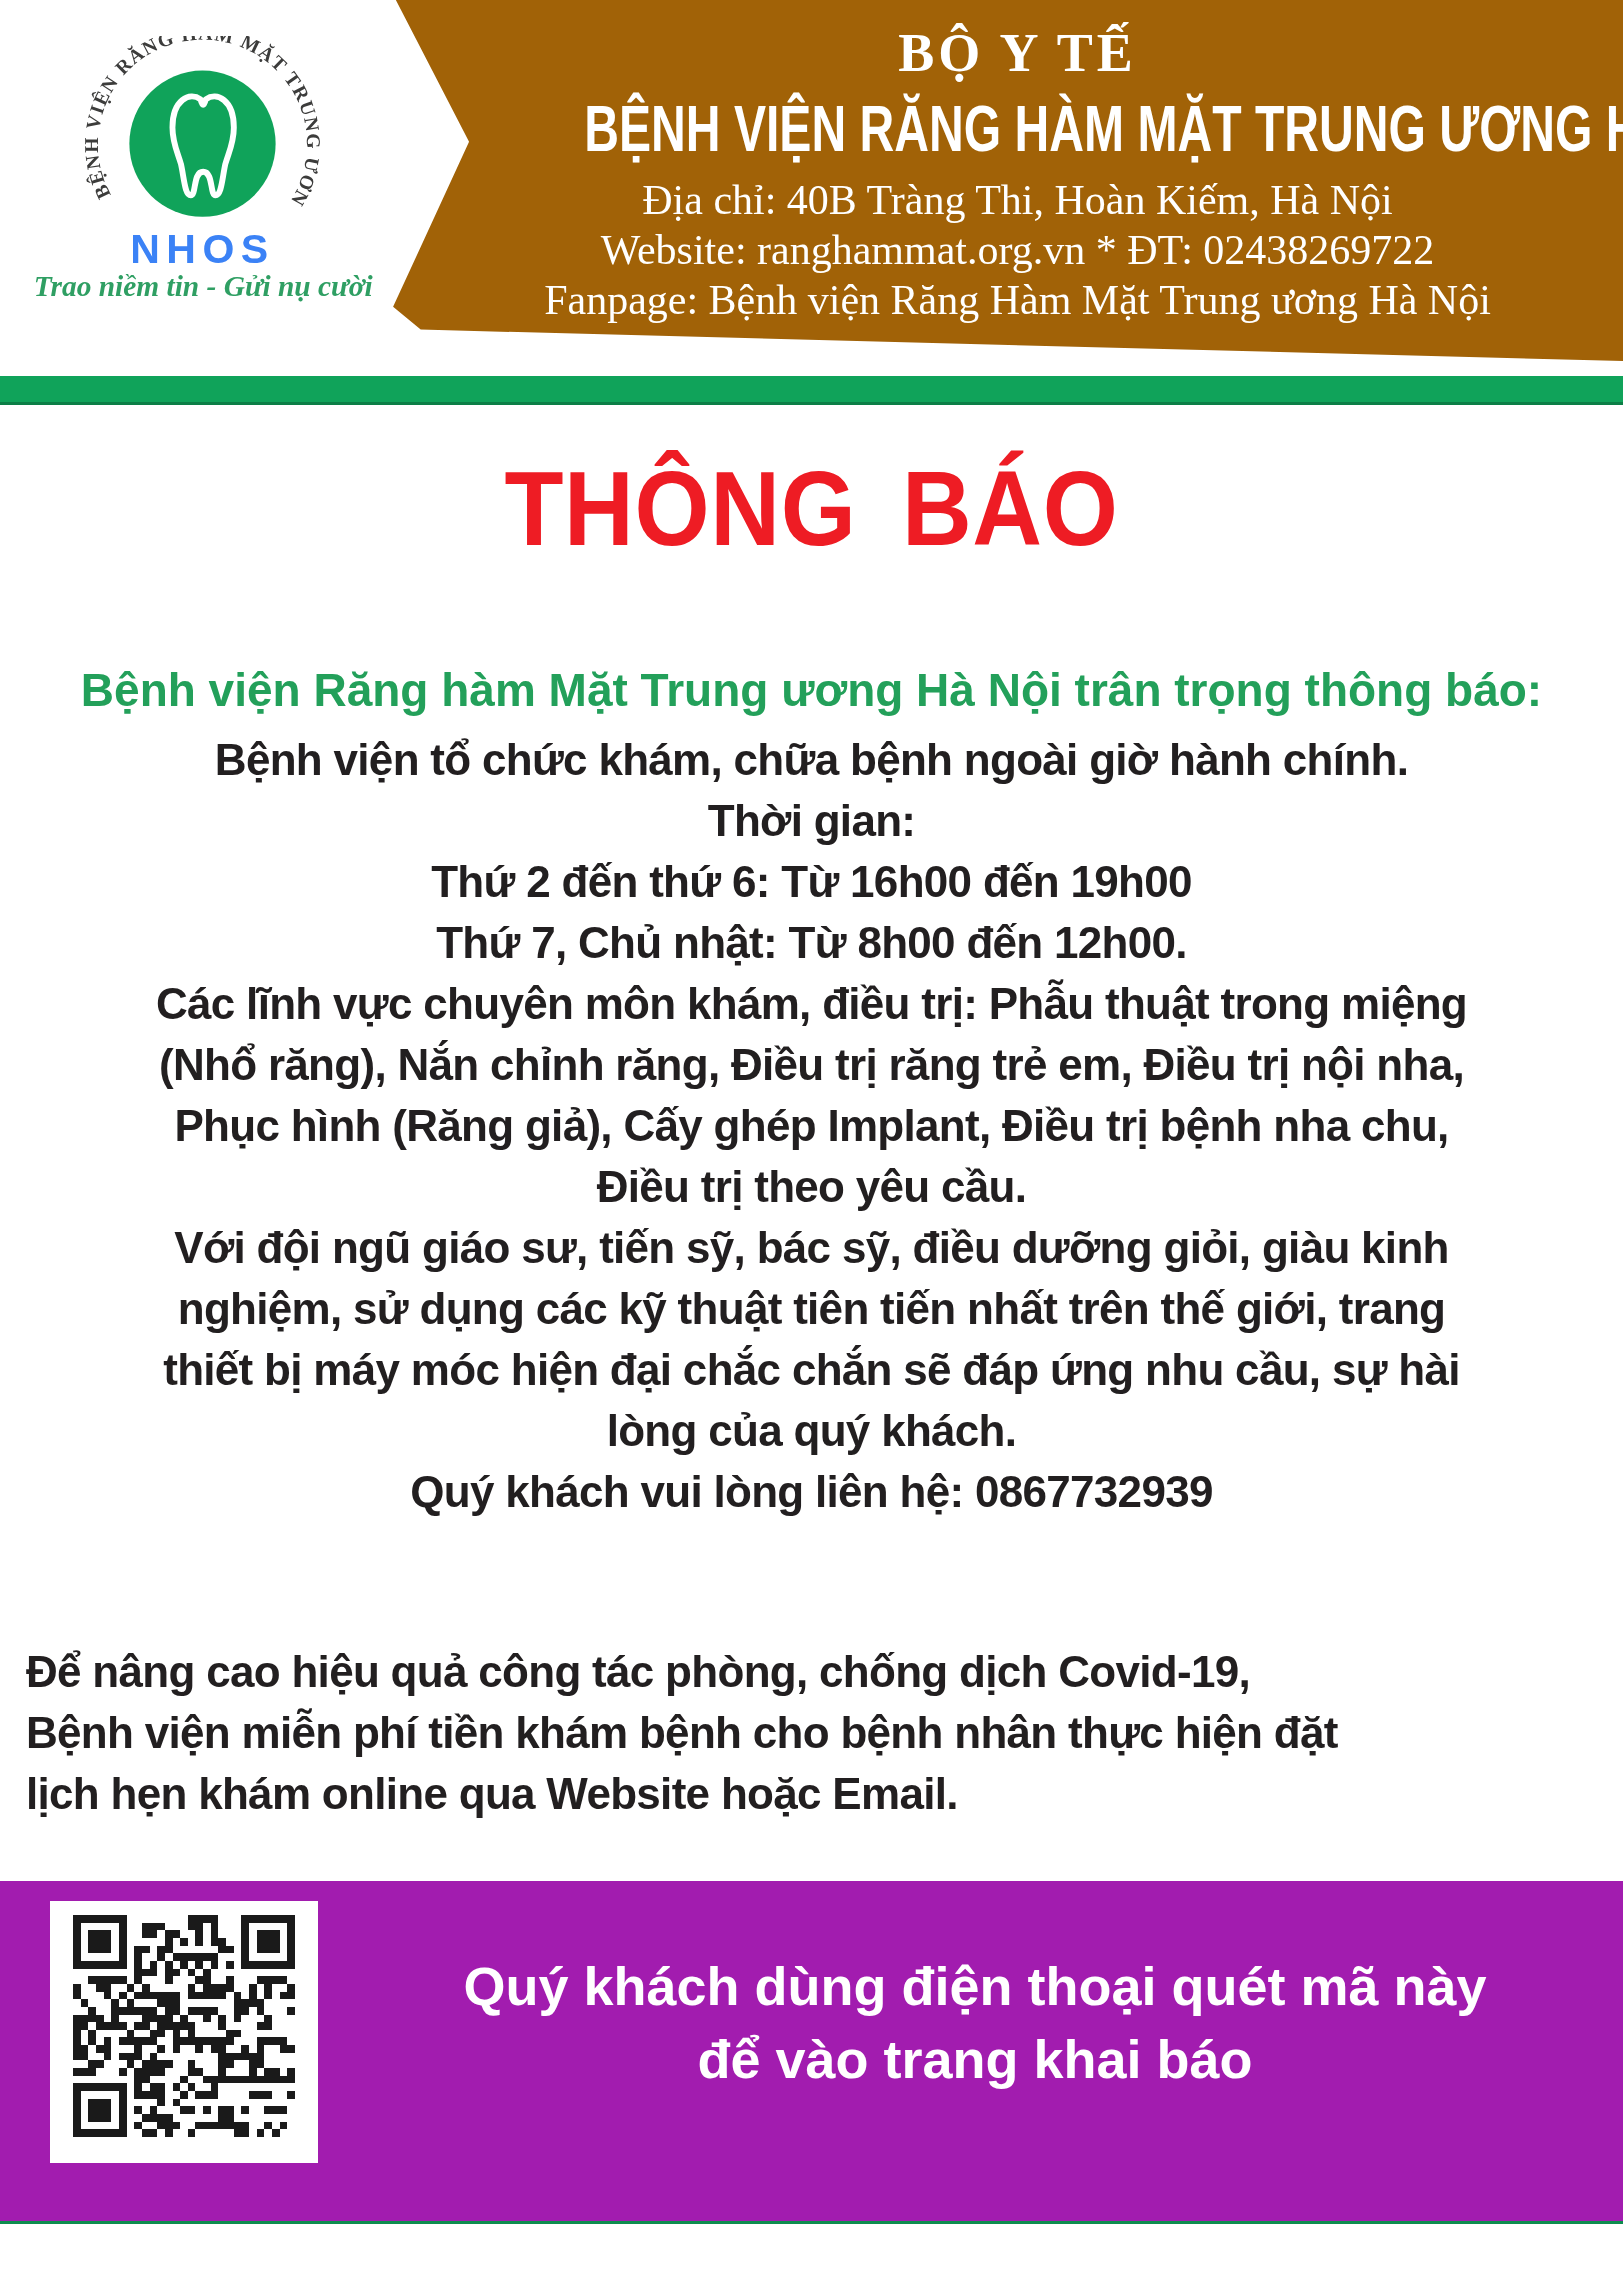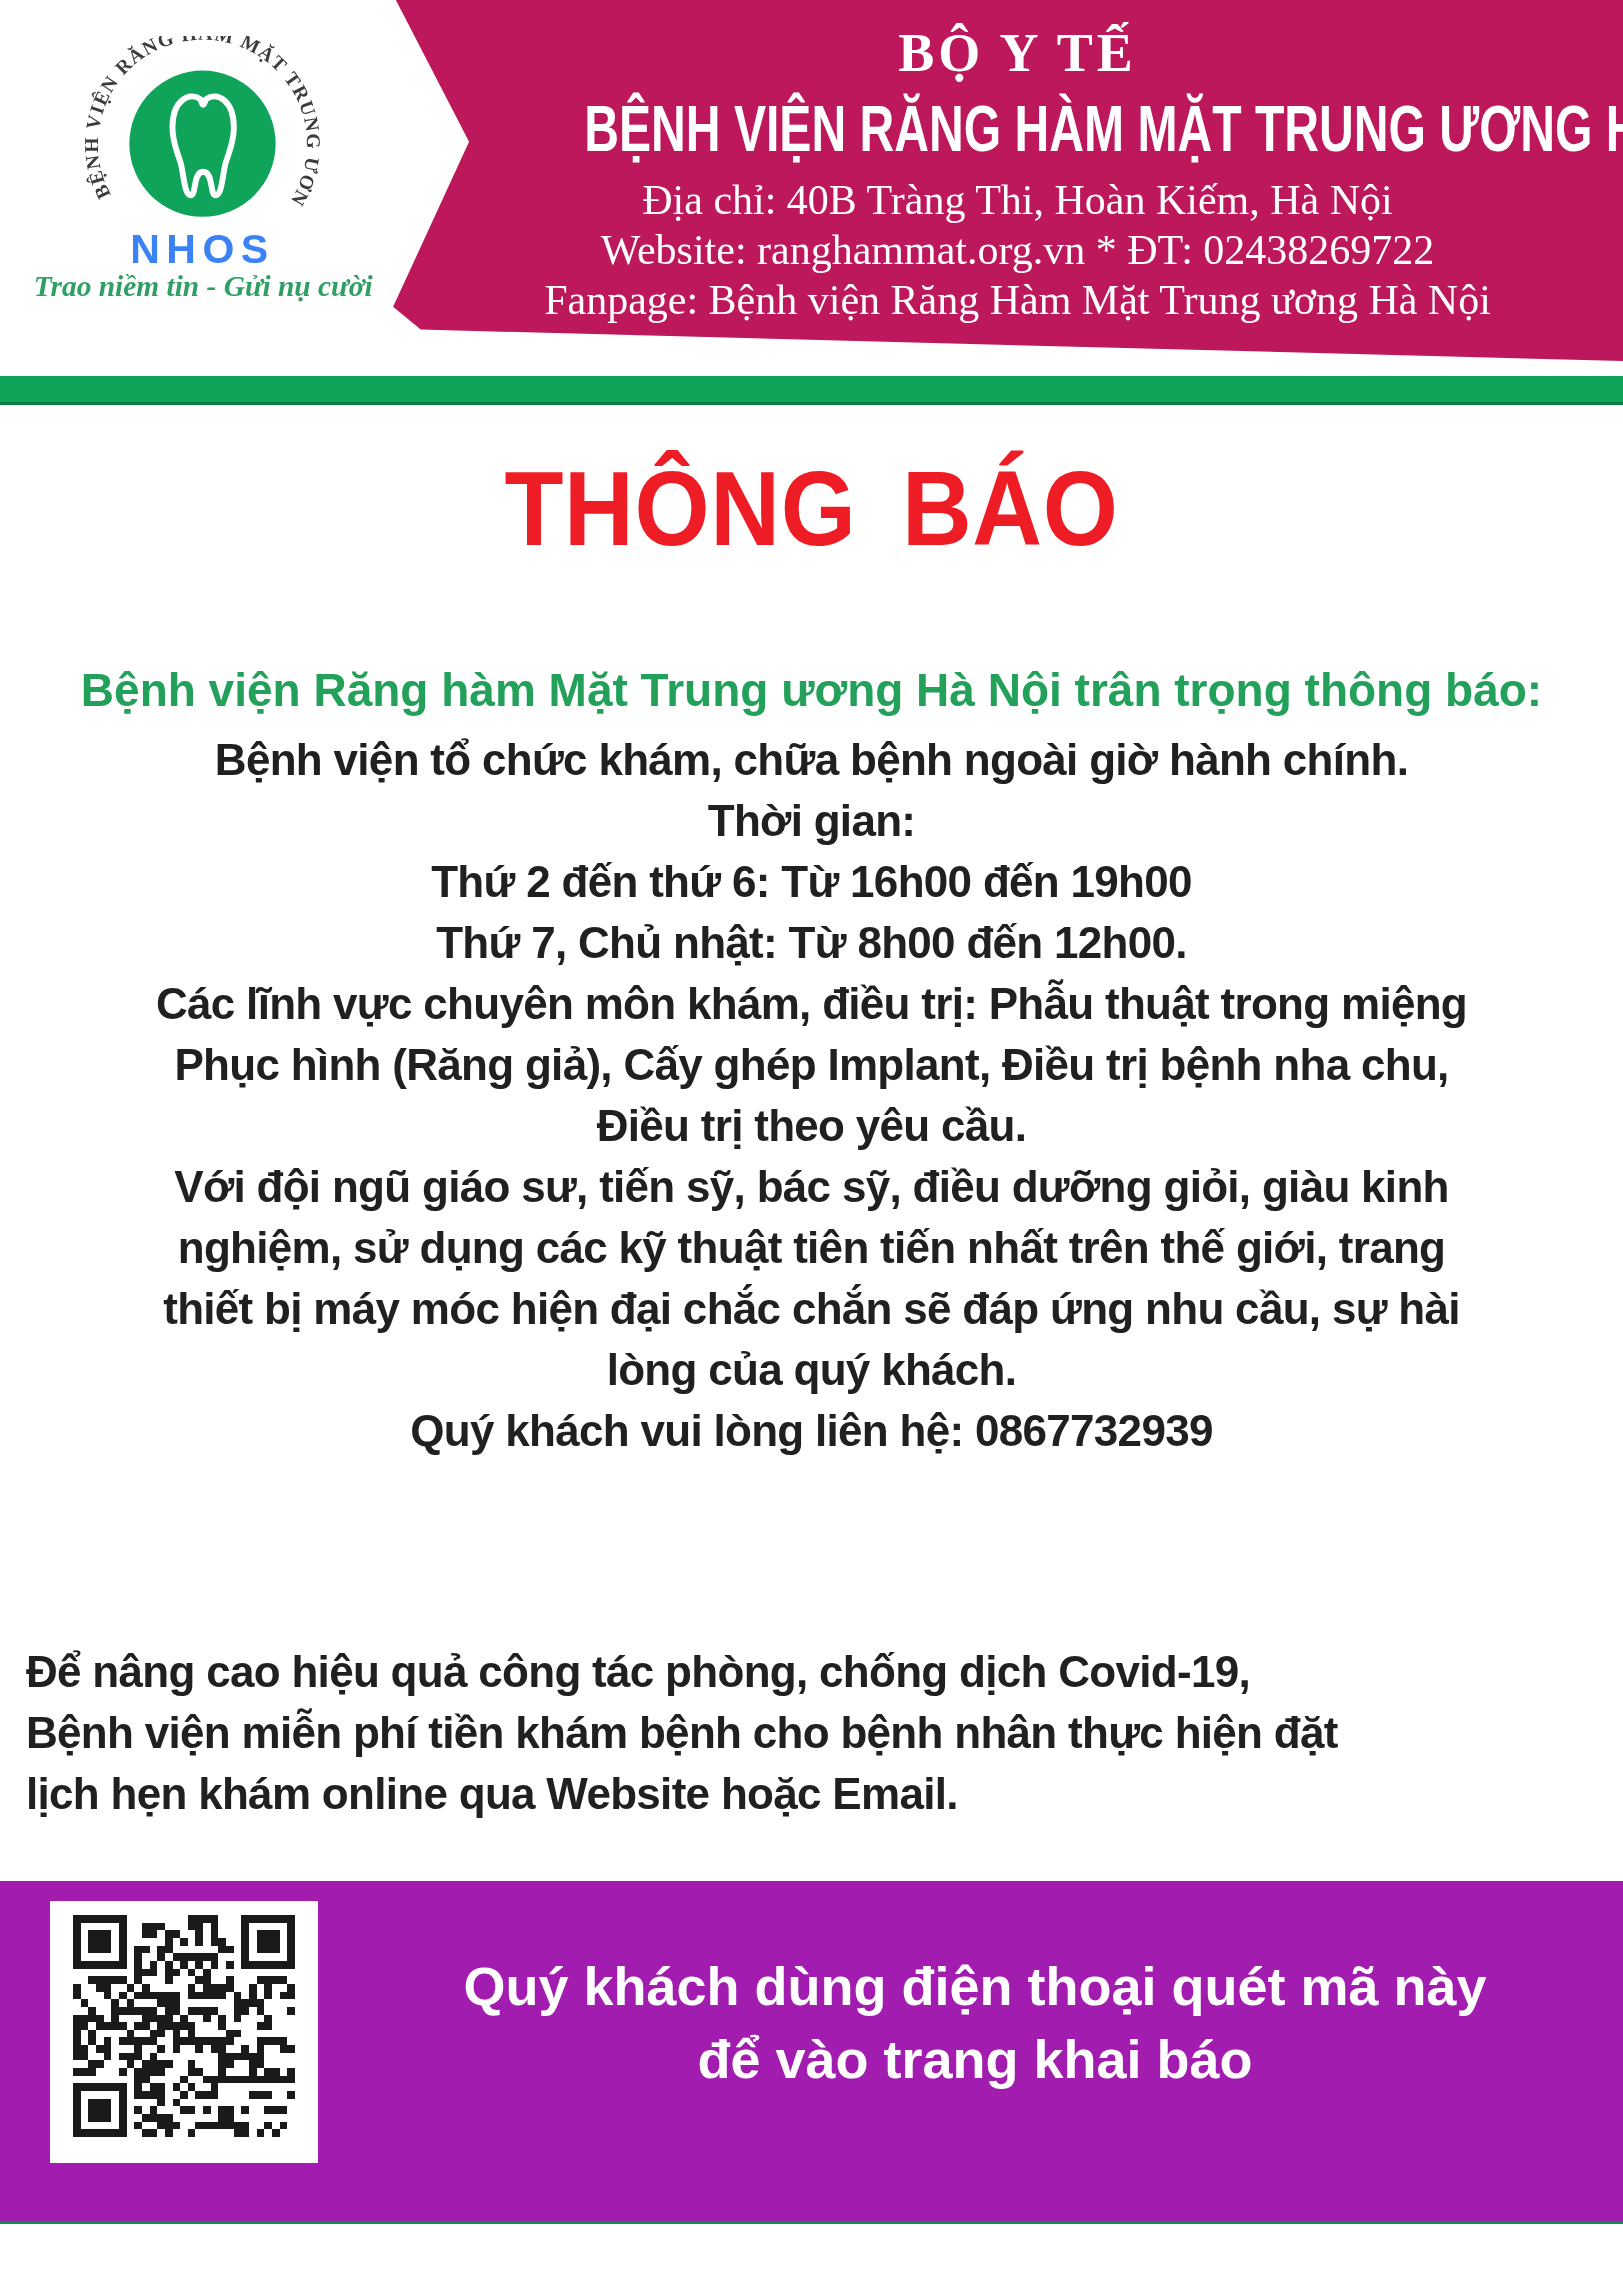--- a/index.html
+++ b/index.html
@@ -3,21 +3,21 @@
 <meta charset="utf-8">
 <style>
   html,body{margin:0;padding:0;background:#ffffff;}
   .page{
     position:relative; width:1623px; height:2295px; background:#ffffff;
     font-family:"Liberation Sans", sans-serif; overflow:hidden;
   }
   
   .banner{
     position:absolute; top:0; left:0; width:1623px; height:361px;
-    background:#be185d;
+    background:#a16207;
     clip-path:polygon(24.39% 0%, 100% 0%, 100% 100%, 25.92% 91.3%, 24.22% 85%, 28.9% 39.3%);
   }
   .banner-inner{
     position:absolute; left:432px; top:0; width:1171px; height:361px;
     text-align:center; color:#ffffff;
   }
   .ministry{
     margin-top:18.3px; line-height:71px; font-size:54px; font-weight:bold;
     font-family:"Liberation Serif", serif; letter-spacing:3.9px;
   }
@@ -125,20 +125,21 @@
   <div class="title">THÔNG BÁO</div>
 
   <div class="intro">Bệnh viện Răng hàm Mặt Trung ương Hà Nội trân trọng thông báo:</div>
 
   <div class="body-block">
     <div>Bệnh viện tổ chức khám, chữa bệnh ngoài giờ hành chính.</div>
     <div>Thời gian:</div>
     <div>Thứ 2 đến thứ 6: Từ 16h00 đến 19h00</div>
     <div>Thứ 7, Chủ nhật: Từ 8h00 đến 12h00.</div>
     <div>Các lĩnh vực chuyên môn khám, điều trị: Phẫu thuật trong miệng</div>
+    <div>(Nhổ răng), Nắn chỉnh răng, Điều trị răng trẻ em, Điều trị nội nha,</div>
     <div>Phục hình (Răng giả), Cấy ghép Implant, Điều trị bệnh nha chu,</div>
     <div>Điều trị theo yêu cầu.</div>
     <div>Với đội ngũ giáo sư, tiến sỹ, bác sỹ, điều dưỡng giỏi, giàu kinh</div>
     <div>nghiệm, sử dụng các kỹ thuật tiên tiến nhất trên thế giới, trang</div>
     <div>thiết bị máy móc hiện đại chắc chắn sẽ đáp ứng nhu cầu, sự hài</div>
     <div>lòng của quý khách.</div>
     <div>Quý khách vui lòng liên hệ: 0867732939</div>
   </div>
 
   <div class="covid-block">

